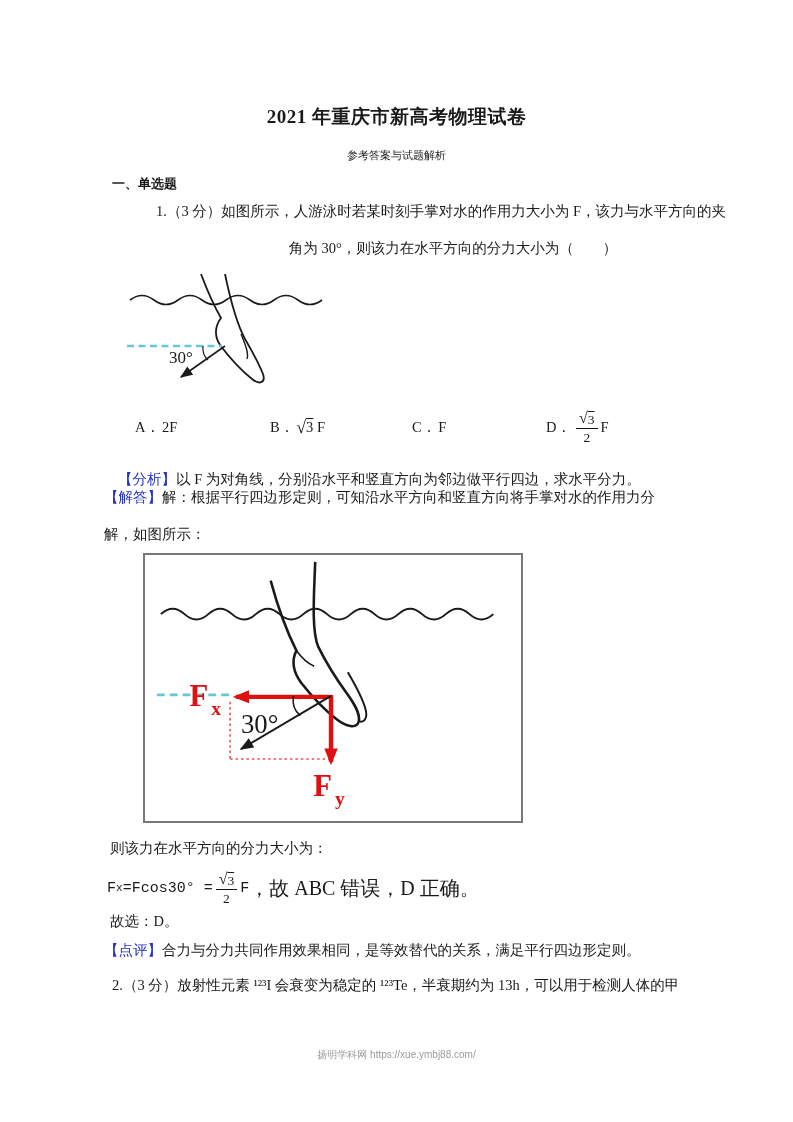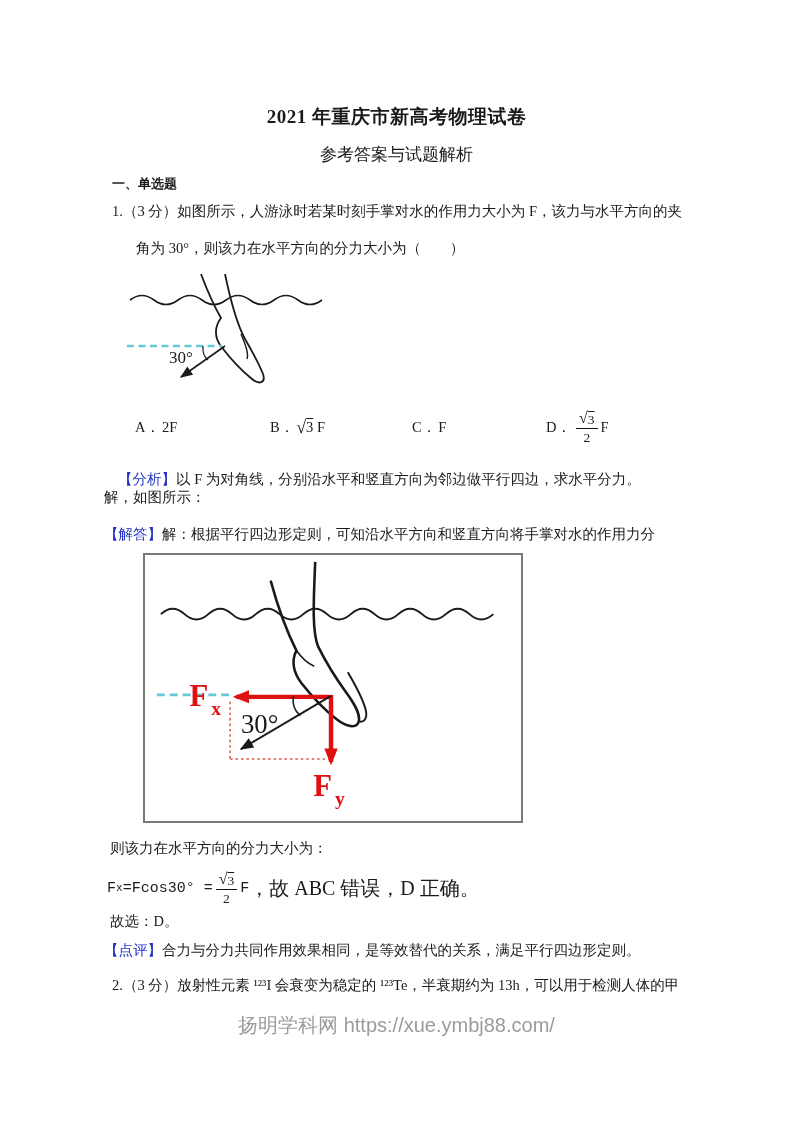--- a/index.html
+++ b/index.html
@@ -9,55 +9,55 @@
     margin:0 auto;
     background:#fff;
     overflow:hidden;
     font-family:"Liberation Serif","DejaVu Serif",serif;
     color:#1a1a1a;
   }
   .abs{position:absolute;}
   .line{height:37px;line-height:37px;white-space:nowrap;font-size:14.5px;}
   .center{left:0;width:100%;text-align:center;}
   .doc-title{top:98px;font-size:19px;font-weight:bold;line-height:37px;letter-spacing:.5px;}
-  .doc-subtitle{top:142px;font-size:17px;line-height:26px;}
+  .doc-subtitle{top:142px;font-size:11px;line-height:26px;}
   .section-head{top:165px;left:112px;font-size:13px;font-weight:bold;line-height:37px;white-space:nowrap;}
   .stem{left:112px;}
-  .stem .cont{margin-left:24px;}
+  .stem .cont{margin-left:24px;text-align:center;}
   .tagline{left:104px;}
   .tag{color:var(--accent_blue,#2533c4);}
   .opt-row{top:403px;left:0;width:793px;height:48px;}
   .opt{position:absolute;top:0;height:48px;display:flex;align-items:center;font-size:14.5px;white-space:nowrap;}
   .opt .lab{margin-right:2px;}
   .radical{font-size:18px;line-height:1;}
   .ol{text-decoration:overline;}
   .frac{display:inline-flex;flex-direction:column;align-items:center;line-height:1;margin:0 3px;vertical-align:middle;}
   .frac .num{border-bottom:1px solid #111;padding:1px 3px 2px 3px;font-size:13.5px;display:flex;align-items:flex-end;}
   .frac .num .radical{font-size:16px;}
   .frac .den{padding-top:2px;font-size:13.5px;}
   .eq-row{top:862px;left:107px;height:52px;display:flex;align-items:center;font-size:15px;white-space:nowrap;}
   .mono{font-family:"Liberation Mono","DejaVu Sans Mono",monospace;}
   .eq-sub{font-size:11px;vertical-align:sub;}
   .cn-tail{font-size:20px;}
   .fig1{top:274px;left:125px;width:310px;height:140px;}
   .fig2{top:553px;left:143px;width:380px;height:270px;border:2px solid var(--box_border,#787878);box-sizing:border-box;background:#fff;}
   .fig2 svg,.fig1 svg{display:block;width:100%;height:100%;}
-  .footer{top:1010px;font-size:20px;line-height:30px;color:var(--footer_gray,#9b9b9b);font-family:"Liberation Sans","DejaVu Sans",sans-serif;}
+  .footer{top:1040px;font-size:10px;line-height:30px;color:var(--footer_gray,#9b9b9b);font-family:"Liberation Sans","DejaVu Sans",sans-serif;}
   svg text{font-family:"Liberation Serif","DejaVu Serif",serif;}
 </style>
 </head>
 <body>
 
 <div class="page">
 
   <div class="abs center doc-title">2021 年重庆市新高考物理试卷</div>
   <div class="abs center doc-subtitle">参考答案与试题解析</div>
   <div class="abs section-head">一、单选题</div>
 
-  <div class="abs stem" style="top:193px;">
+  <div class="abs stem" style="top:193px;margin-left:44px;">
     <div class="line">1.（3 分）如图所示，人游泳时若某时刻手掌对水的作用力大小为 F，该力与水平方向的夹</div>
     <div class="line cont">角为 30°，则该力在水平方向的分力大小为（　　）</div>
   </div>
 
   <div class="abs fig1">
     <svg viewBox="0 0 310 140" preserveAspectRatio="none">
       <defs>
         <marker id="mblack" viewBox="0 0 10 8" markerWidth="13" markerHeight="10" refX="9" refY="4" orient="auto" markerUnits="userSpaceOnUse">
           <path d="M0,0 L10,4 L0,8 z" fill="#1a1a1a"></path>
         </marker>
@@ -96,24 +96,24 @@
       </span>
       <span>F</span>
     </div>
   </div>
 
   <div class="abs tagline line" style="top:461px;margin-left:14px;">
     <span class="tag">【分析】</span><span>以 F 为对角线，分别沿水平和竖直方向为邻边做平行四边，求水平分力。</span>
   </div>
 
   <div class="abs tagline" style="top:479px;">
-    <div class="line">解，如图所示：</div>
     <div class="line">
       <span class="tag">【解答】</span><span>解：根据平行四边形定则，可知沿水平方向和竖直方向将手掌对水的作用力分</span>
     </div>
+    <div class="line">解，如图所示：</div>
   </div>
 
   <div class="abs fig2">
     <svg viewBox="0 0 380 270" preserveAspectRatio="none">
       <defs>
         <marker id="mblack2" viewBox="0 0 10 8" markerWidth="14" markerHeight="11" refX="9" refY="4" orient="auto" markerUnits="userSpaceOnUse">
           <path d="M0,0 L10,4 L0,8 z" fill="#1a1a1a"></path>
         </marker>
         <marker id="mred" viewBox="0 0 10 8" markerWidth="17" markerHeight="14" refX="8" refY="4" orient="auto" markerUnits="userSpaceOnUse">
           <path d="M0,0 L10,4 L0,8 z" fill="#e01010"></path>

